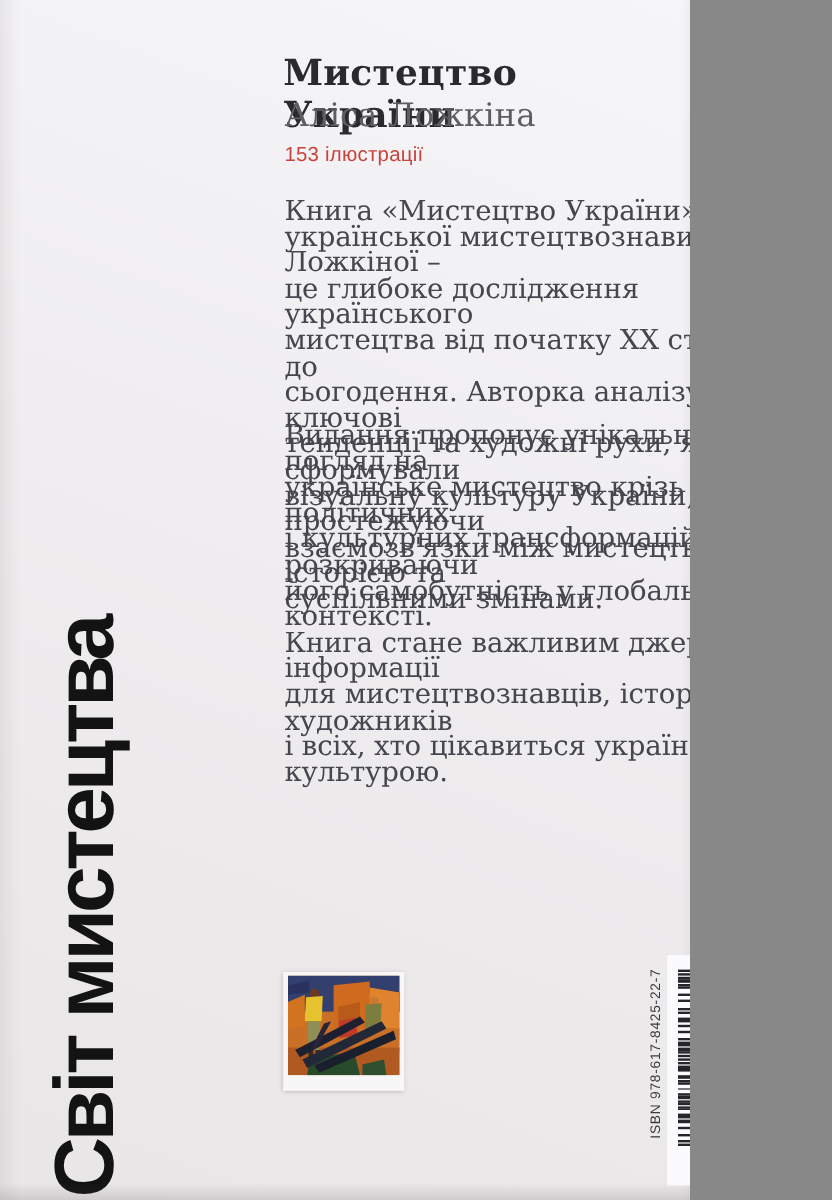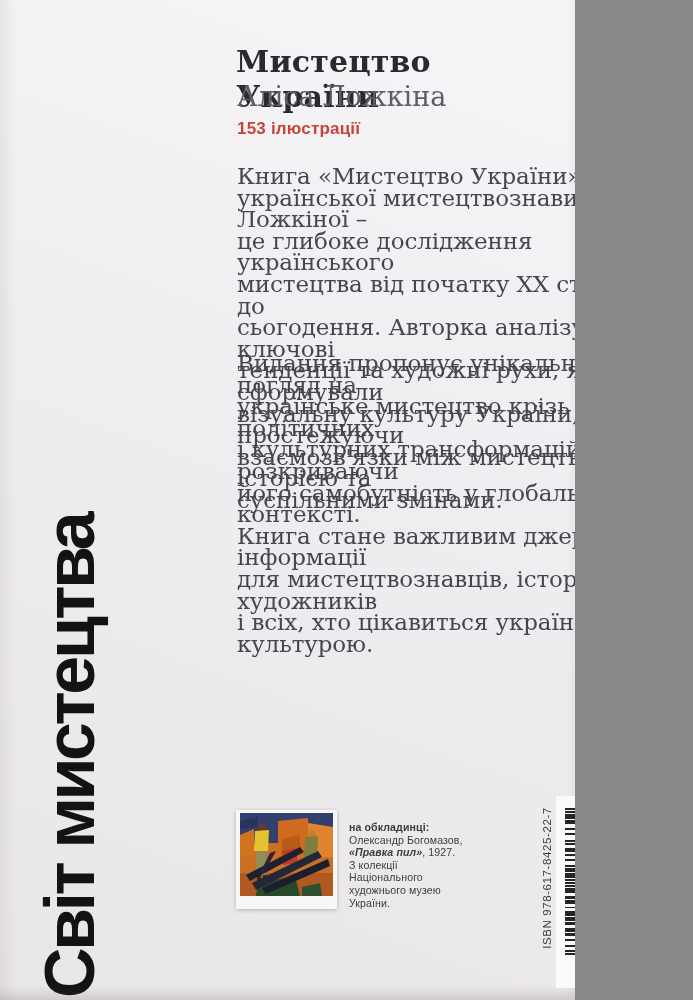--- a/index.html
+++ b/index.html
@@ -20,21 +20,21 @@
     font-family:"DejaVu Serif","Liberation Serif",serif;
     font-size:30px;font-weight:bold;color:#2a2a2e;letter-spacing:0.2px;
   }
   .book-author{
     position:absolute;left:237px;top:81px;
     font-family:"DejaVu Serif","Liberation Serif",serif;
     font-size:27px;font-weight:400;color:#5d5d63;text-align:center;
   }
   .illus-badge{
     position:absolute;left:237px;top:119px;
-    font-size:17px;font-weight:bold;letter-spacing:0.2px;
+    font-size:17px;font-weight:normal;letter-spacing:0.2px;
   }
   .blurb{
     position:absolute;left:237px;width:450px;
     font-family:"DejaVu Serif","Liberation Serif",serif;
     font-size:23px;line-height:21.6px;color:#46464f;
     white-space:pre-line;letter-spacing:-0.1px;
   }
   .blurb.p1{top:166px;}
   .blurb.p2{top:353px;}
 
@@ -137,31 +137,20 @@
       <rect x="23" y="62" width="4" height="6" fill="#3a2a1c"></rect>
       <circle cx="72" cy="21" r="3.4" fill="#c77a30"></circle>
       <polygon points="65,24 78,23 77,44 64,44" fill="#7d7d3d"></polygon>
       <polygon points="6,62 60,34 64,39 10,68" fill="#1c2030"></polygon>
       <polygon points="12,70 78,38 82,44 16,77" fill="#232838"></polygon>
       <polygon points="22,75 88,46 90,53 26,81" fill="#1a1f2e"></polygon>
       <polygon points="30,40 36,38 24,60 20,60" fill="#2a2438"></polygon>
     </svg>
   </div>
 
-  <div class="credit">
-    <div class="b">на обкладинці:</div>
-    <div>Олександр Богомазов,</div>
-    <div>
-      <span class="bi">«Правка пил»</span><span>, 1927.</span>
-    </div>
-    <div>З колекції</div>
-    <div>Національного</div>
-    <div>художнього музею</div>
-    <div>України.</div>
-  </div>
 
 
   <div class="bc-panel"></div>
   <div class="isbn-label">ISBN 978-617-8425-22-7</div>
   <div class="ean-bars" id="ean-bars">
       <i style="top: 0px; height: 1.94px; width: 64px;"></i>
       <i style="top: 3.08px; height: 1.94px; width: 64px;"></i>
       <i style="top: 6.16px; height: 1.94px; width: 58px;"></i>
       <i style="top: 7.7px; height: 1.94px; width: 58px;"></i>
       <i style="top: 9.24px; height: 1.94px; width: 58px;"></i>

